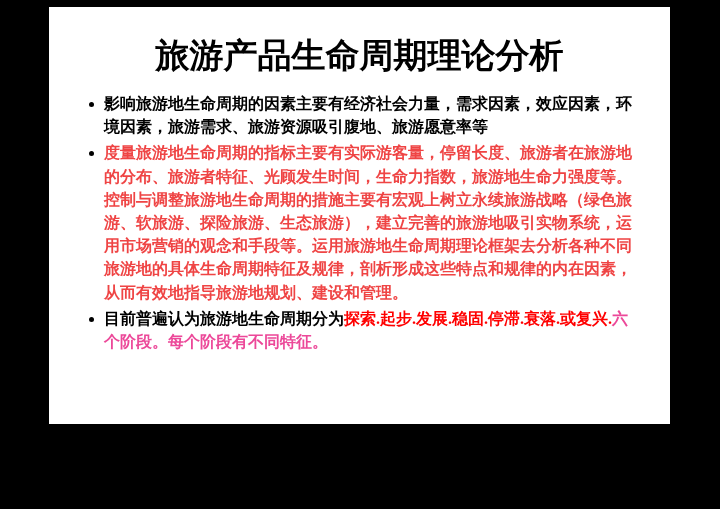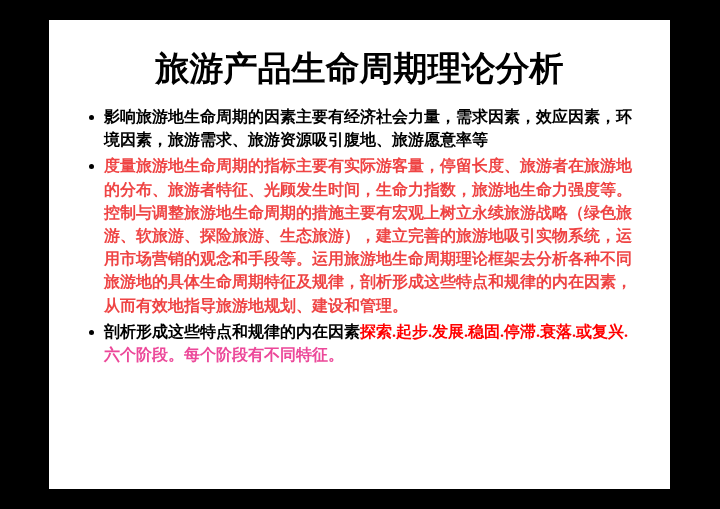--- a/index.html
+++ b/index.html
@@ -9,22 +9,22 @@
     font-family: "Liberation Serif", "DejaVu Serif", serif;
     overflow: hidden;
   }
   .canvas {
     position: relative;
     width: 720px; height: 509px;
     background: #000000;
   }
   .slide {
     position: absolute;
-    left: 49px; top: 20px;
-    width: 621px; height: 469px;
+    left: 49px; top: 7px;
+    width: 621px; height: 417px;
     background: #ffffff;
   }
   .slide-title {
     position: absolute;
     top: 29px; left: 0;
     width: 100%;
     margin: 0;
     text-align: center;
     font-size: 34px;
     line-height: 1.2;
@@ -74,17 +74,17 @@
         <div class="bullet-item">
           <span class="dot"></span>
           <div class="bullet-text"><span style="color: rgb(0, 0, 0);">影响旅游地生命周期的因素主要有经济社会力量，需求因素，效应因素，环境因素，旅游需求、旅游资源吸引腹地、旅游愿意率等</span></div>
         </div>
         <div class="bullet-item">
           <span class="dot"></span>
           <div class="bullet-text"><span style="color: #ef4444;">度量旅游地生命周期的指标主要有实际游客量，停留长度、旅游者在旅游地的分布、旅游者特征、光顾发生时间，生命力指数，旅游地生命力强度等。控制与调整旅游地生命周期的措施主要有宏观上树立永续旅游战略（绿色旅游、软旅游、探险旅游、生态旅游），建立完善的旅游地吸引实物系统，运用市场营销的观念和手段等。运用旅游地生命周期理论框架去分析各种不同旅游地的具体生命周期特征及规律，剖析形成这些特点和规律的内在因素，从而有效地指导旅游地规划、建设和管理。</span></div>
         </div>
         <div class="bullet-item">
           <span class="dot"></span>
-          <div class="bullet-text"><span style="color: rgb(0, 0, 0);">剖析形成这些特点和规律的内在因素</span><span style="color: rgb(255, 0, 0);">探索.起步.发展.稳固.停滞.衰落.或复兴.</span><span style="color: #ec4899;">六个阶段。每个阶段有不同特征。</span></div>
+          <div class="bullet-text"><span style="color: rgb(0, 0, 0);">目前普遍认为旅游地生命周期分为</span><span style="color: rgb(255, 0, 0);">探索.起步.发展.稳固.停滞.衰落.或复兴.</span><span style="color: #ec4899;">六个阶段。每个阶段有不同特征。</span></div>
         </div>
       </div>
   </div>
 </div>
 
 </body></html>

